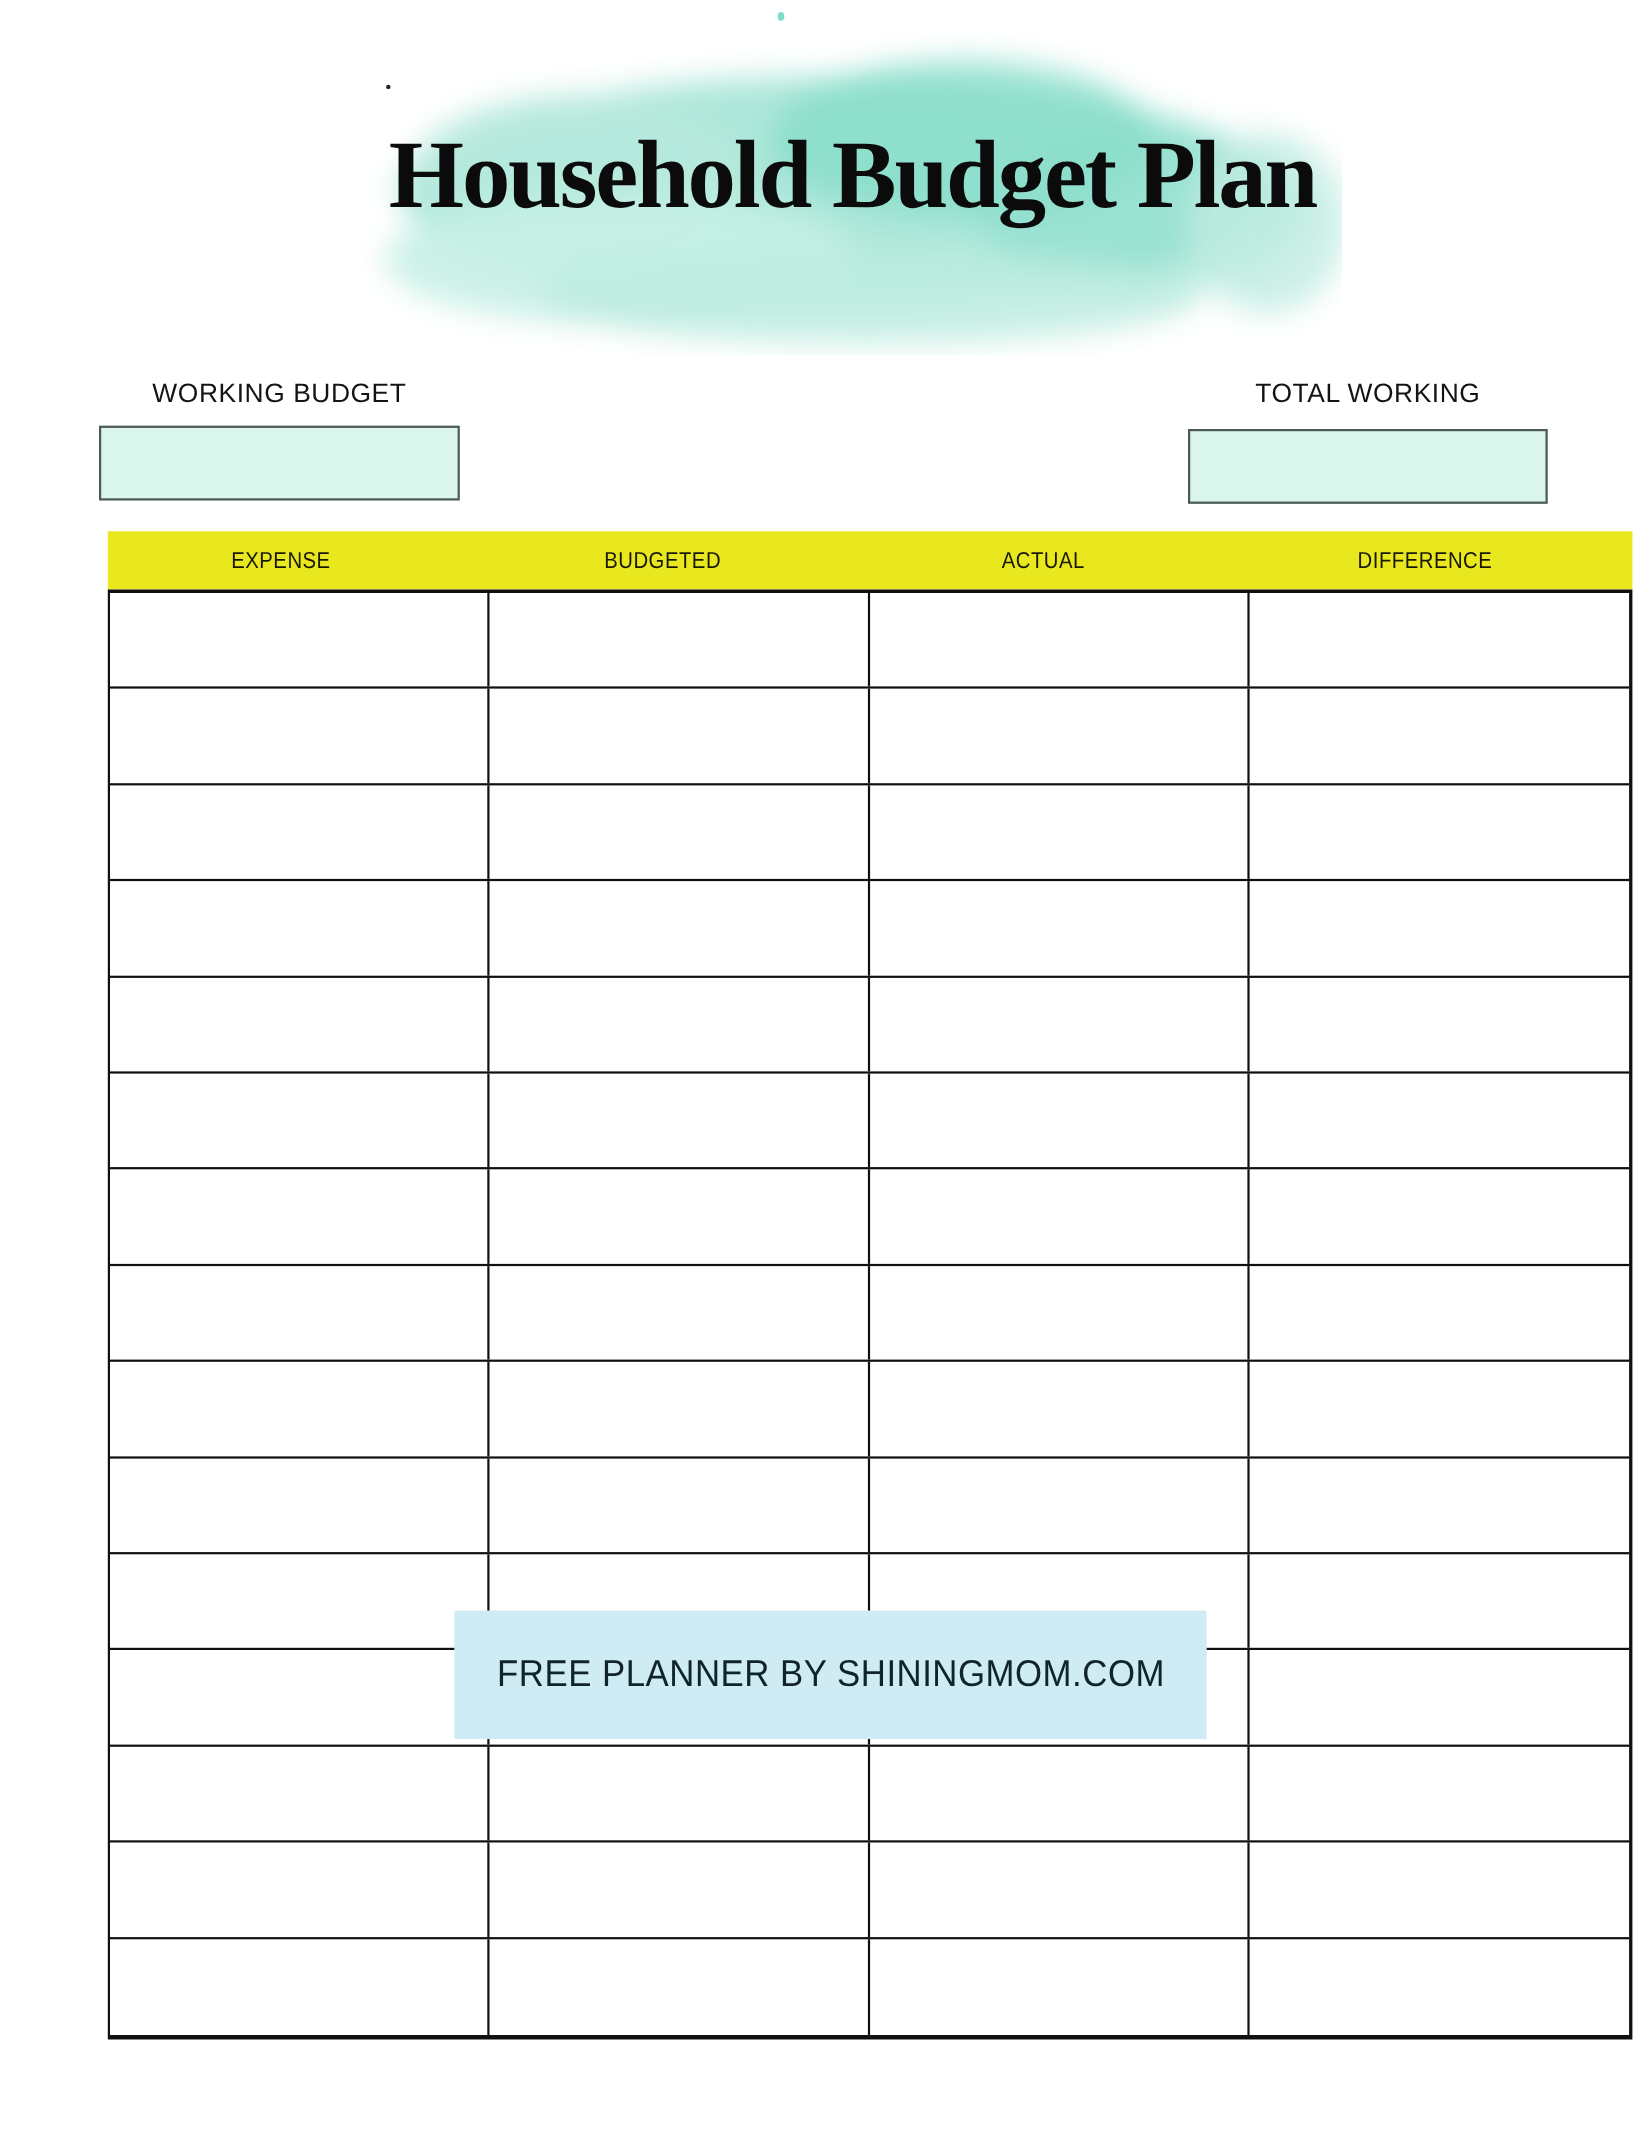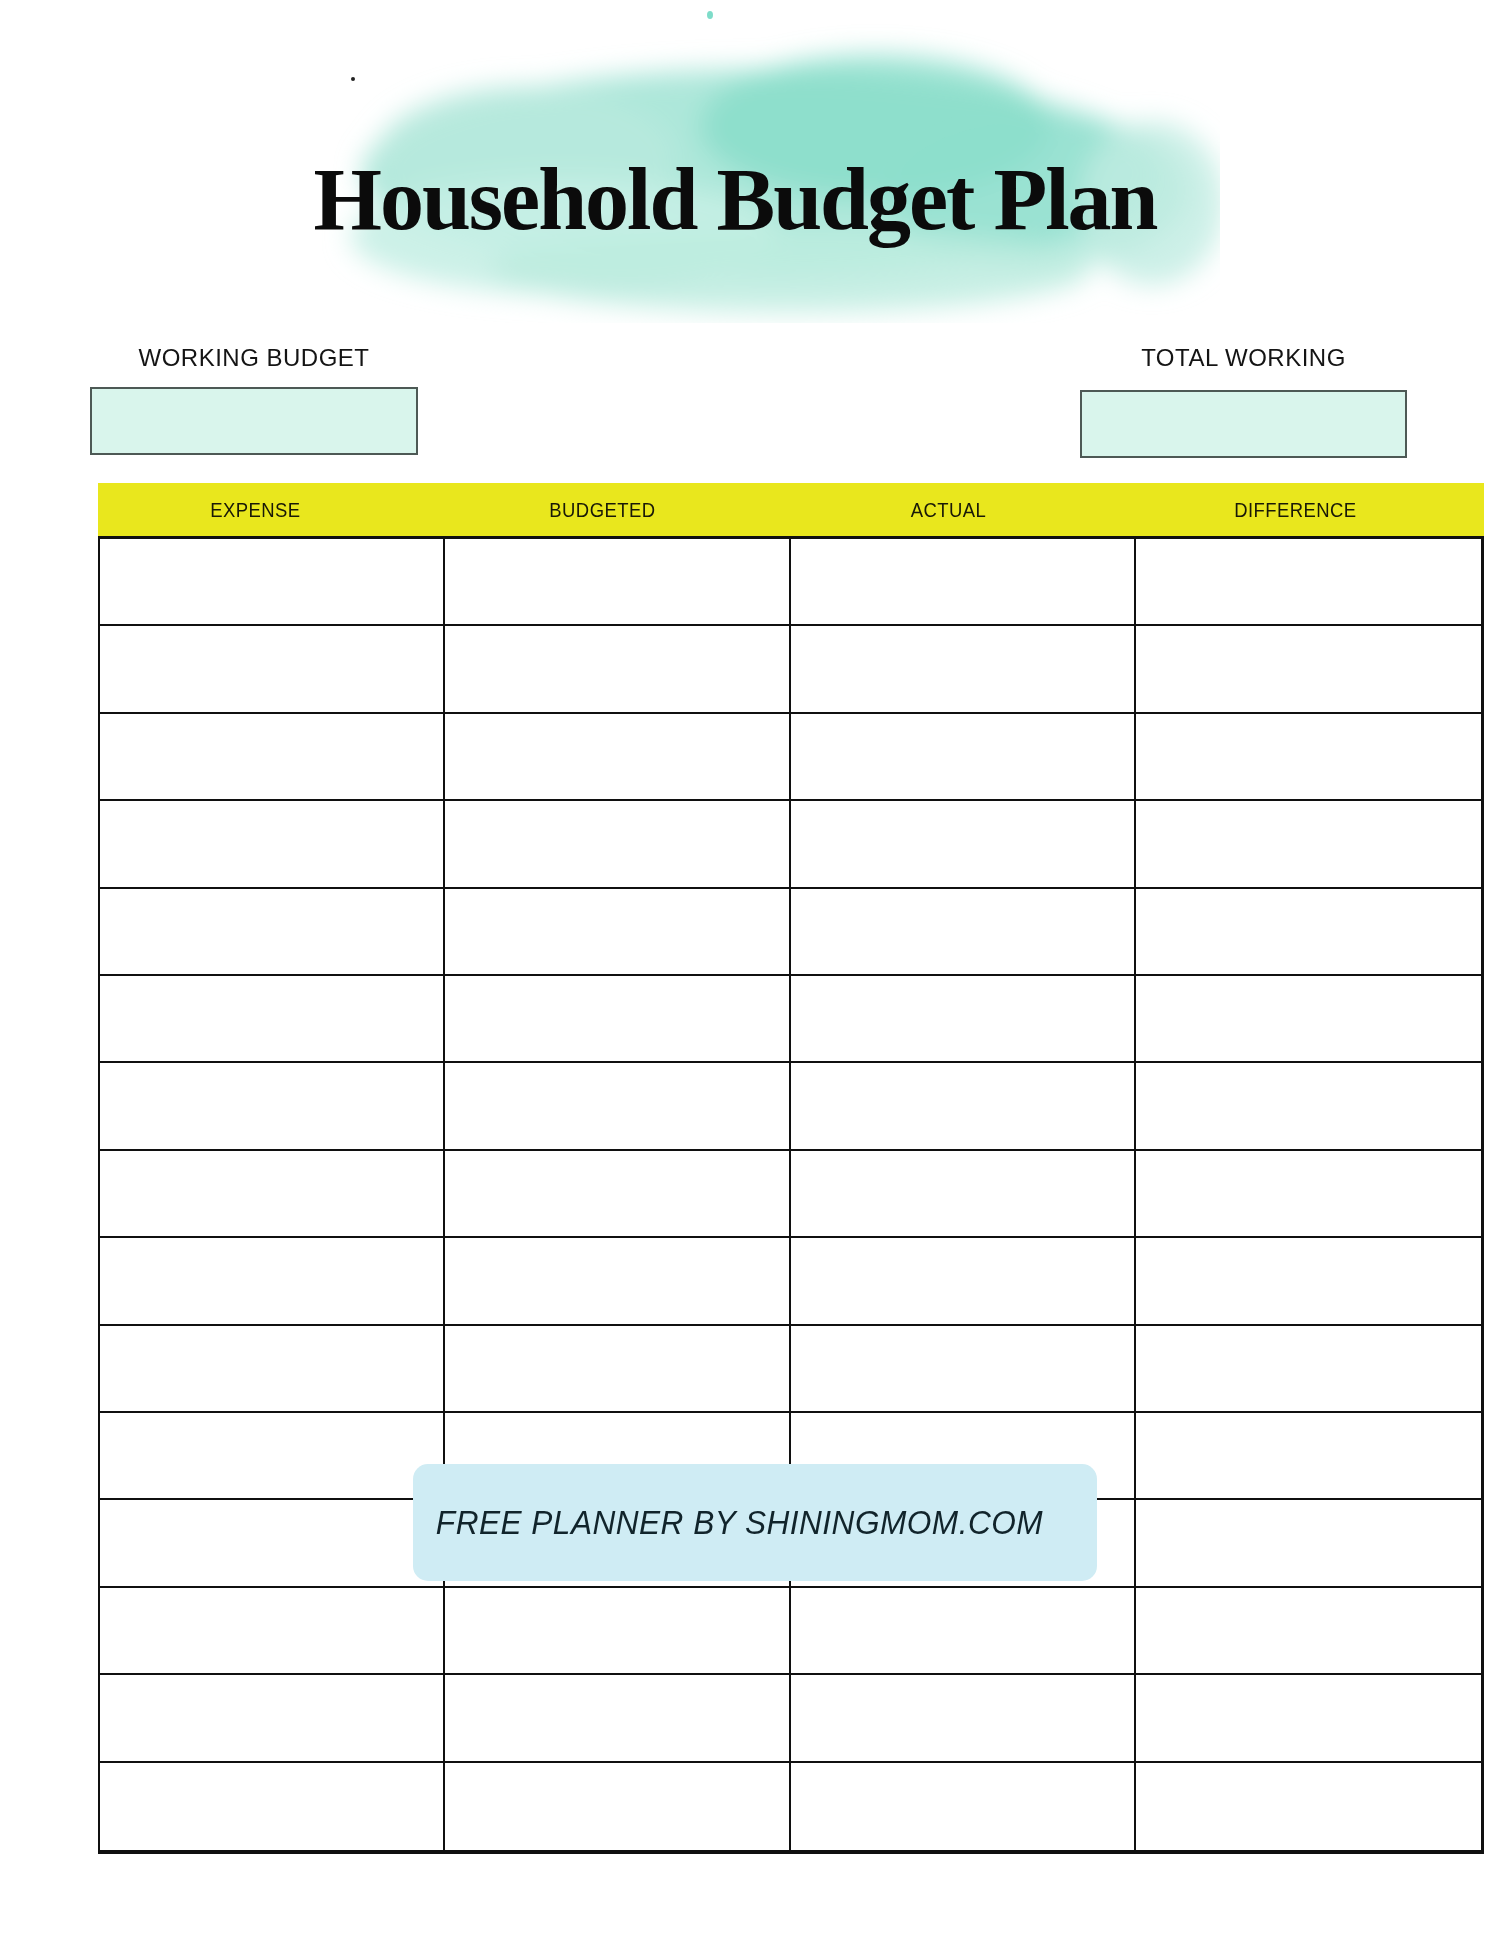--- a/index.html
+++ b/index.html
@@ -23,23 +23,23 @@
   .watercolor{position:absolute;left:290px;top:8px;width:930px;height:315px;}
 
   
   .speck-teal{position:absolute;left:707px;top:11px;width:6px;height:8px;
     background:#7edcc9;border-radius:50%;}
   .speck-black{position:absolute;left:351px;top:77px;width:4px;height:4px;
     background:#222;border-radius:50%;}
 
   
   .page-title{
-    position:absolute;top:116px;left:735px;transform:translateX(-50%);
+    position:absolute;top:116px;left:775px;transform:translateX(-50%);
     font-family:"Liberation Serif", serif;font-weight:700;font-size:88px;
-    line-height:1;letter-spacing:-2px;color:#0b0b0b;white-space:nowrap;margin-top:40px;
+    line-height:1;letter-spacing:-2px;color:#0b0b0b;white-space:nowrap;
   }
 
   
   .summary-label{
     position:absolute;top:340px;height:36px;text-align:center;
     font-size:24px;letter-spacing:0.5px;color:#141414;line-height:36px;
   }
   .label-working{left:90px;width:328px;}
   .label-total{left:1080px;width:327px;}
   .summary-box{
@@ -69,22 +69,22 @@
     border-bottom:4.5px solid var(--grid-line);
   }
   .trow{display:grid;grid-template-columns:repeat(4,1fr);}
   .trow:not(:last-child){border-bottom:2.3px solid var(--grid-line);}
   .tcell{font-size:24px;padding:6px 10px;}
   .tcell:not(:last-child){border-right:2.5px solid var(--grid-line);}
 
   
   .credit-banner{
     position:absolute;left:413px;top:1464px;width:684px;height:117px;
-    background:var(--banner-blue);border-radius:15px;z-index:5;
-    display:flex;align-items:center;font-style:italic;
+    background:var(--banner-blue);border-radius:2px;z-index:5;
+    display:flex;align-items:center;justify-content:center;
   }
   .credit-banner span{
     font-size:34px;letter-spacing:0.5px;color:#11242b;white-space:nowrap;
     transform:scaleX(0.93);
   }
 </style>
 </head>
 <body>
 
 <div>

